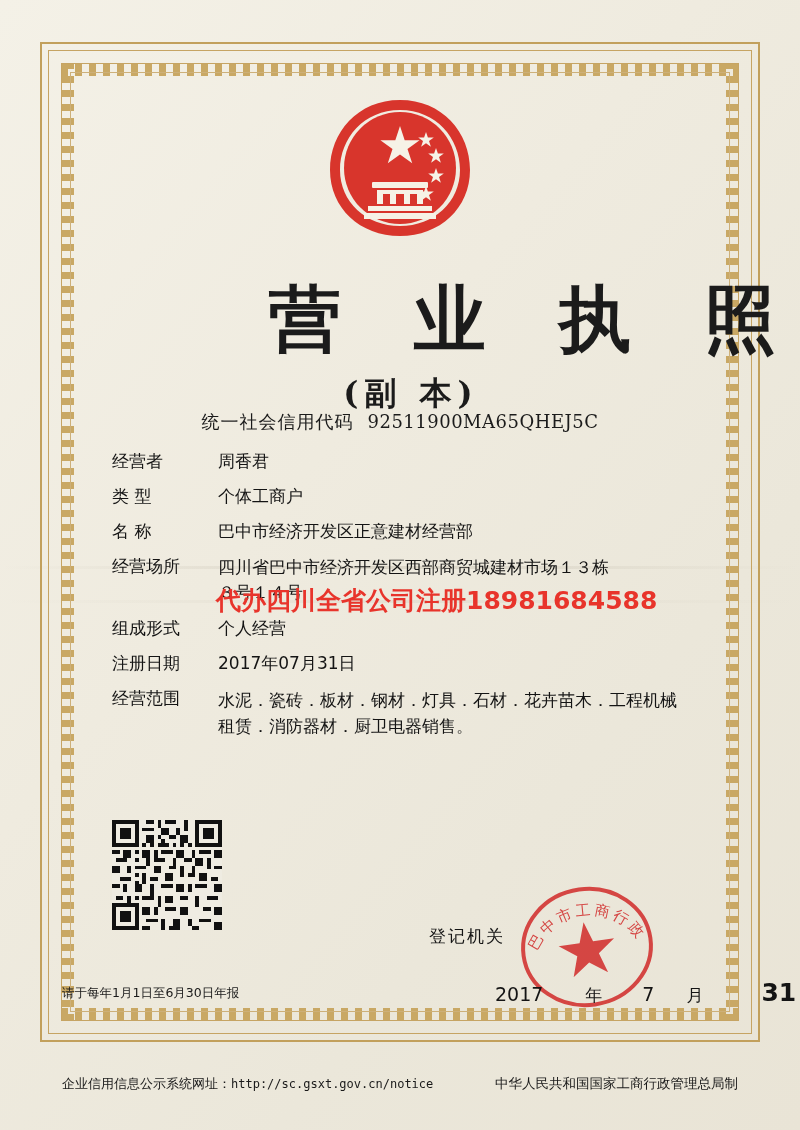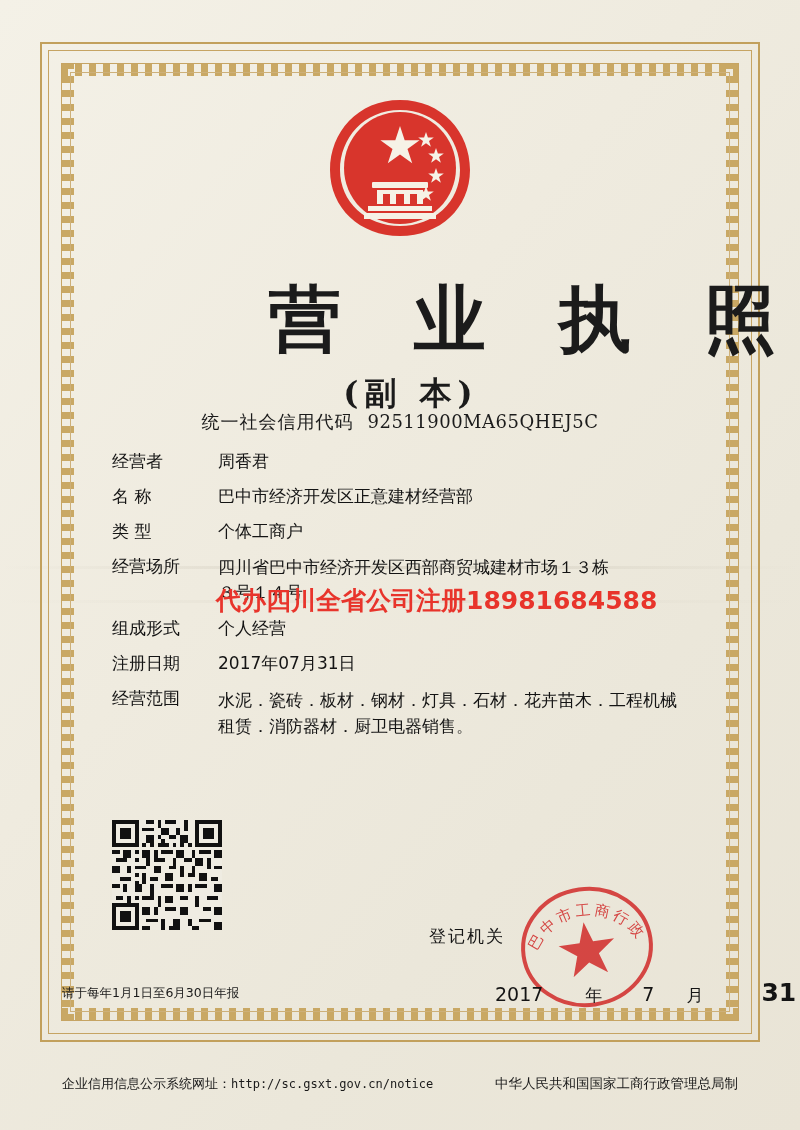--- a/index.html
+++ b/index.html
@@ -304,26 +304,26 @@
   <div class="credit-code">
     <span>统一社会信用代码</span><span class="value">92511900MA65QHEJ5C</span>
   </div>
 
   <div class="fields">
     <div class="field-row">
       <div class="field-label">经营者</div>
       <div class="field-value">周香君</div>
     </div>
     <div class="field-row">
+      <div class="field-label">类  型</div>
+      <div class="field-value">个体工商户</div>
+    </div>
+    <div class="field-row">
       <div class="field-label">名  称</div>
       <div class="field-value">巴中市经济开发区正意建材经营部</div>
-    </div>
-    <div class="field-row">
-      <div class="field-label">类  型</div>
-      <div class="field-value">个体工商户</div>
     </div>
     <div class="field-row row-scope">
       <div class="field-label">经营场所</div>
       <div class="field-value">四川省巴中市经济开发区西部商贸城建材市场１３栋
 ３号１４号</div>
     </div>
     <div class="field-row">
       <div class="field-label">组成形式</div>
       <div class="field-value">个人经营</div>
     </div>

